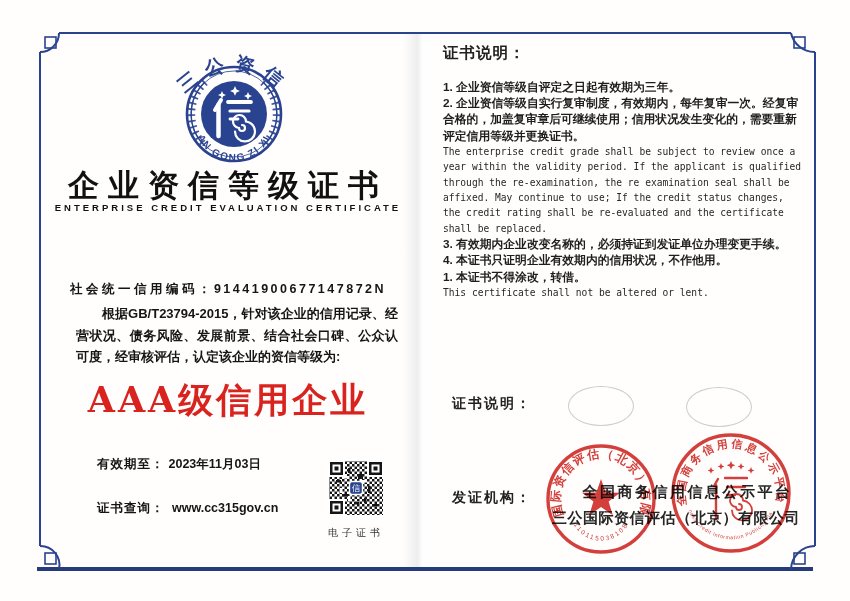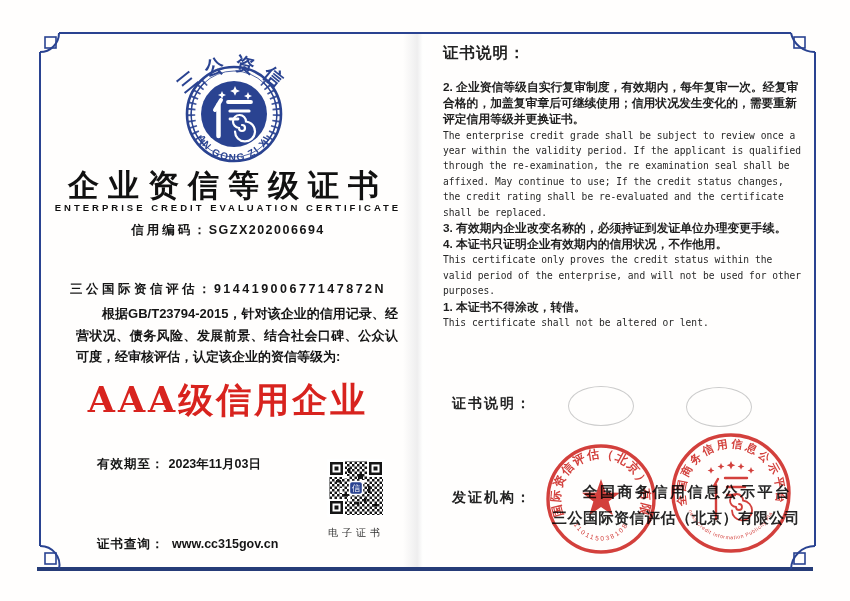--- a/index.html
+++ b/index.html
@@ -116,37 +116,34 @@
       <path d="M108,84 m0,-3 a3,3 0 1 1 -3,3 a6.5,6.5 0 1 1 7,-6.5 a10,10 0 1 1 -11,10" stroke-width="2.2"></path>
     </g>
     <text font-size="10" font-weight="800" fill="#2a4391" letter-spacing="1.5" text-anchor="middle">
       <textPath href="#arcBottom" startOffset="50%">SAN GONG ZI XIN</textPath>
     </text>
   </svg>
 
   <div class="abs title">企业资信等级证书</div>
   <div class="abs subtitle">ENTERPRISE CREDIT EVALUATION CERTIFICATE</div>
 
-  <div class="abs ccode">
-    <span class="lbl">信用编码：</span><span class="val">SGZX202006694</span>
-  </div>
 
 
   <div class="abs uscc">
-    <span class="lbl">三公国际资信评估：</span><span class="val">91441900677147872N</span>
+    <span class="lbl">社会统一信用编码：</span><span class="val">91441900677147872N</span>
   </div>
 
   <div class="abs statement">根据GB/T23794-2015，针对该企业的信用记录、经营状况、债务风险、发展前景、结合社会口碑、公众认可度，经审核评估，认定该企业的资信等级为:</div>
 
   <div class="abs rating">AAA级信用企业</div>
 
   <div class="kv" style="top:456px;">
     <span class="lbl">有效期至：</span><span>2023年11月03日</span>
   </div>
-  <div class="kv" style="top:536px;">
+  <div class="kv" style="top:500px;">
     <span class="lbl">证书查询：</span>
     <span>www.cc315gov.cn</span>
   </div>
 
   <svg class="abs qr" viewBox="0 0 58 58">
     <defs>
       <pattern id="qrp" width="5" height="5" patternUnits="userSpaceOnUse">
         <rect width="2.5" height="2.5" fill="#151515"></rect>
         <rect x="2.5" y="2.5" width="2.5" height="2.5" fill="#151515"></rect>
       </pattern>
@@ -192,25 +189,25 @@
     <g>
       <rect x="22.5" y="22.5" width="13" height="13" rx="2.5" fill="#2a4391" stroke="#ffffff" stroke-width="1.4"></rect>
       <text x="29" y="32" font-size="8.5" fill="#ffffff" text-anchor="middle">信</text>
     </g>
   </svg>
   <div class="abs qr-caption">电子证书</div>
 
   <div class="abs notes-heading">证书说明：</div>
 
   <div class="abs notes">
+    <p class="note-zh">1. 企业资信等级自评定之日起有效期为三年。</p>
     <p class="note-zh">2. 企业资信等级自实行复审制度，有效期内，每年复审一次。经复审合格的，加盖复审章后可继续使用；信用状况发生变化的，需要重新评定信用等级并更换证书。</p>
     <p class="note-en">The enterprise credit grade shall be subject to review once a year within the validity period. If the applicant is qualified through the re-examination, the re examination seal shall be affixed. May continue to use; If the credit status changes, the credit rating shall be re-evaluated and the certificate shall be replaced.</p>
     <p class="note-zh">3. 有效期内企业改变名称的，必须持证到发证单位办理变更手续。</p>
     <p class="note-zh">4. 本证书只证明企业有效期内的信用状况，不作他用。</p>
-    <p class="note-en">This certificate only proves the credit status within the valid period of the enterprise, and will not be used for other purposes.</p>
     <p class="note-zh">1. 本证书不得涂改，转借。</p>
     <p class="note-en">This certificate shall not be altered or lent.</p>
   </div>
 
   <div class="abs annual-label">证书说明：</div>
   <div class="oval" style="left:568px;top:386px;"></div>
   <div class="oval" style="left:686px;top:387px;"></div>
 
   <div class="abs issuer-label">发证机构：</div>
   <div class="abs issuer1">全国商务信用信息公示平台</div>

